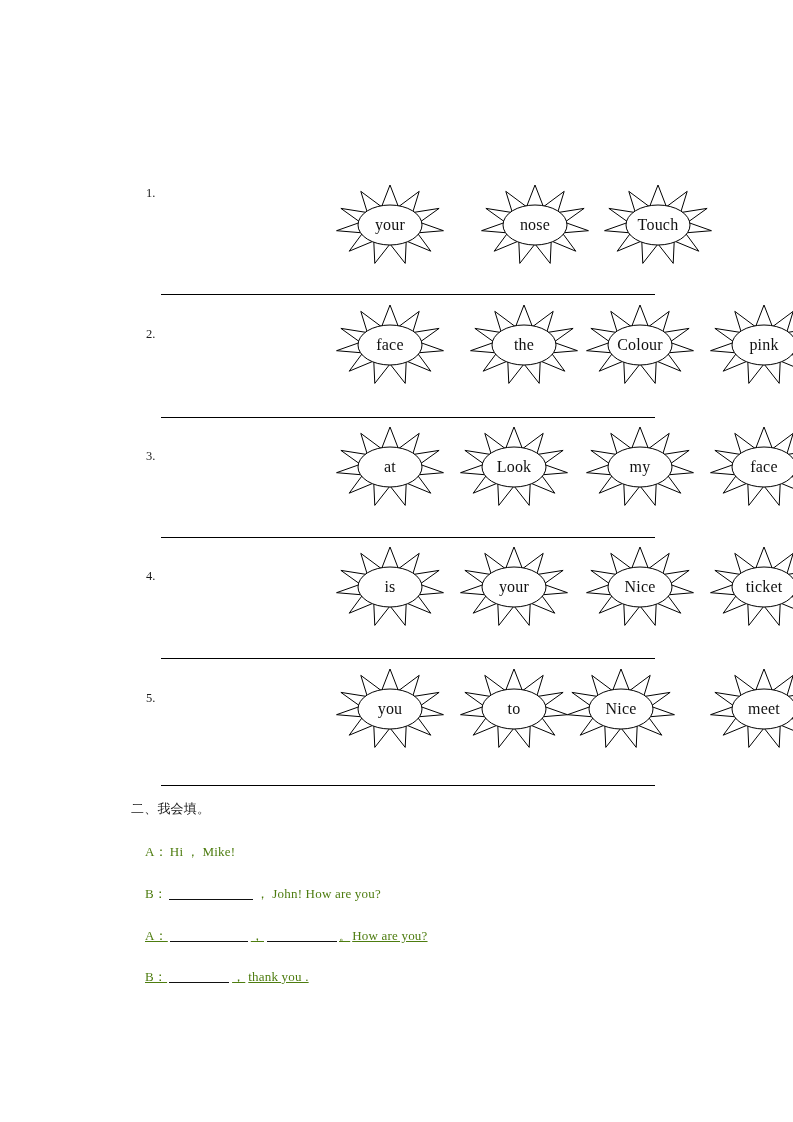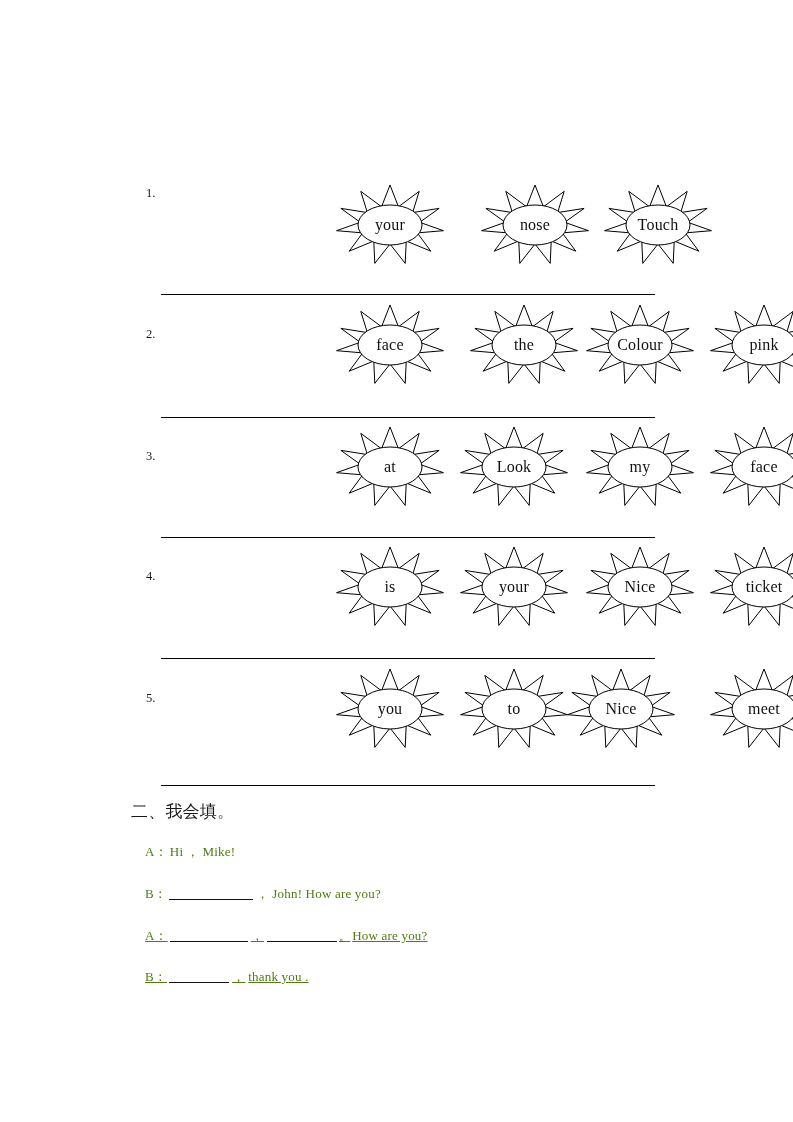--- a/index.html
+++ b/index.html
@@ -25,21 +25,21 @@
   .section-heading {
     position: absolute;
     font-family: "DejaVu Sans", "Liberation Sans", sans-serif;
     font-size: 12.5px;
     font-weight: 500;
     color: #1a1a1a;
     letter-spacing: 0.2px;
     white-space: nowrap;
   }
   #sec1-heading { left: 117px; top: 148px; }
-  #sec2-heading { left: 131px; top: 800px; font-size: 17px; }
+  #sec2-heading { left: 131px; top: 800px; font-size: 13px; }
 
   
   .word-row {
     position: absolute;
     left: 0;
     width: 793px;
     height: 100px;
   }
   .row-number {
     position: absolute;

